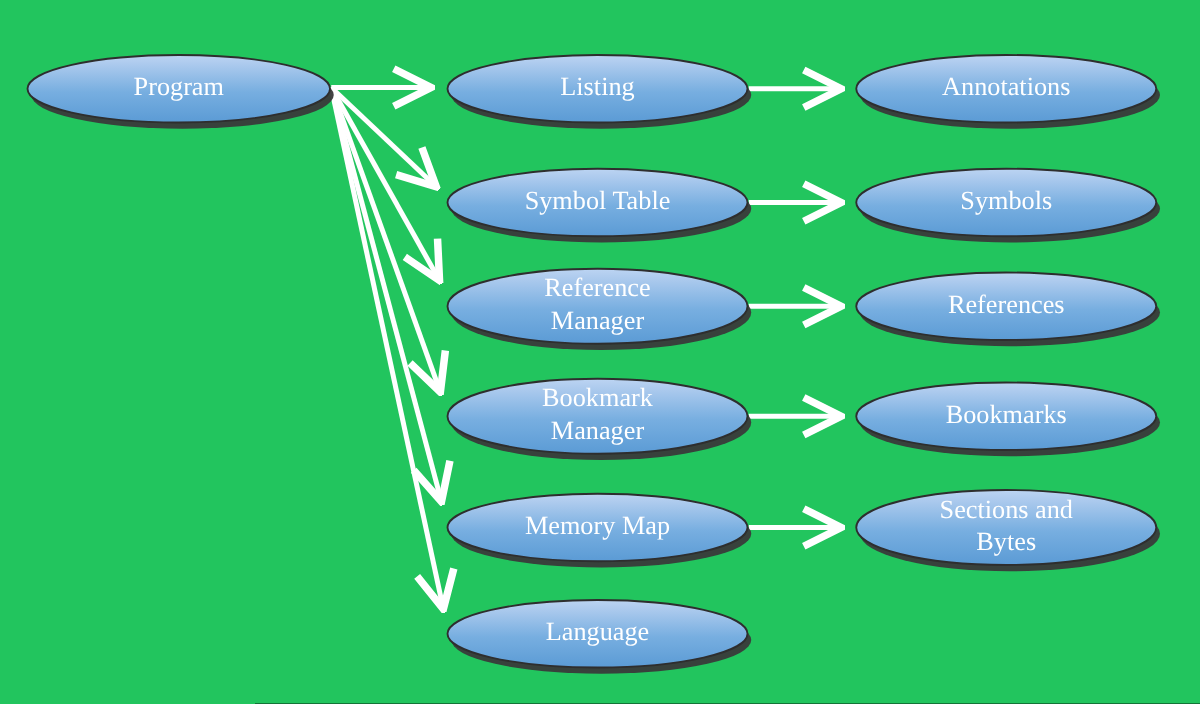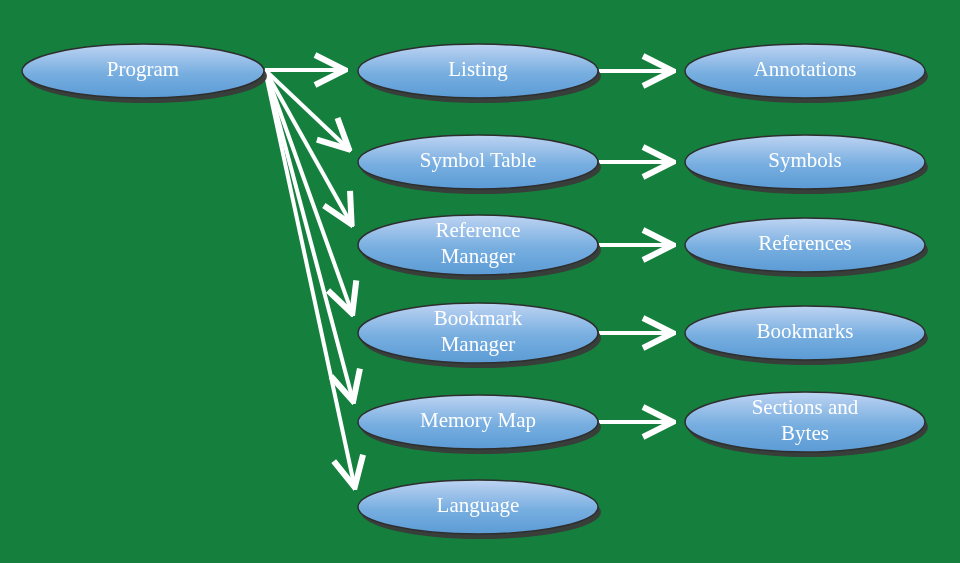--- a/index.html
+++ b/index.html
@@ -7,21 +7,21 @@
     padding: 0;
     background: #000000;
   }
   body {
     font-family: "Liberation Serif", "DejaVu Serif", serif;
   }
   #canvas {
     position: relative;
     width: 960px;
     height: 563px;
-    background: #15803d;
+    background: #22c55e;
     overflow: hidden;
   }
   #diagram-svg {
     position: absolute;
     left: 0;
     top: 0;
     width: 960px;
     height: 563px;
     display: block;
   }

